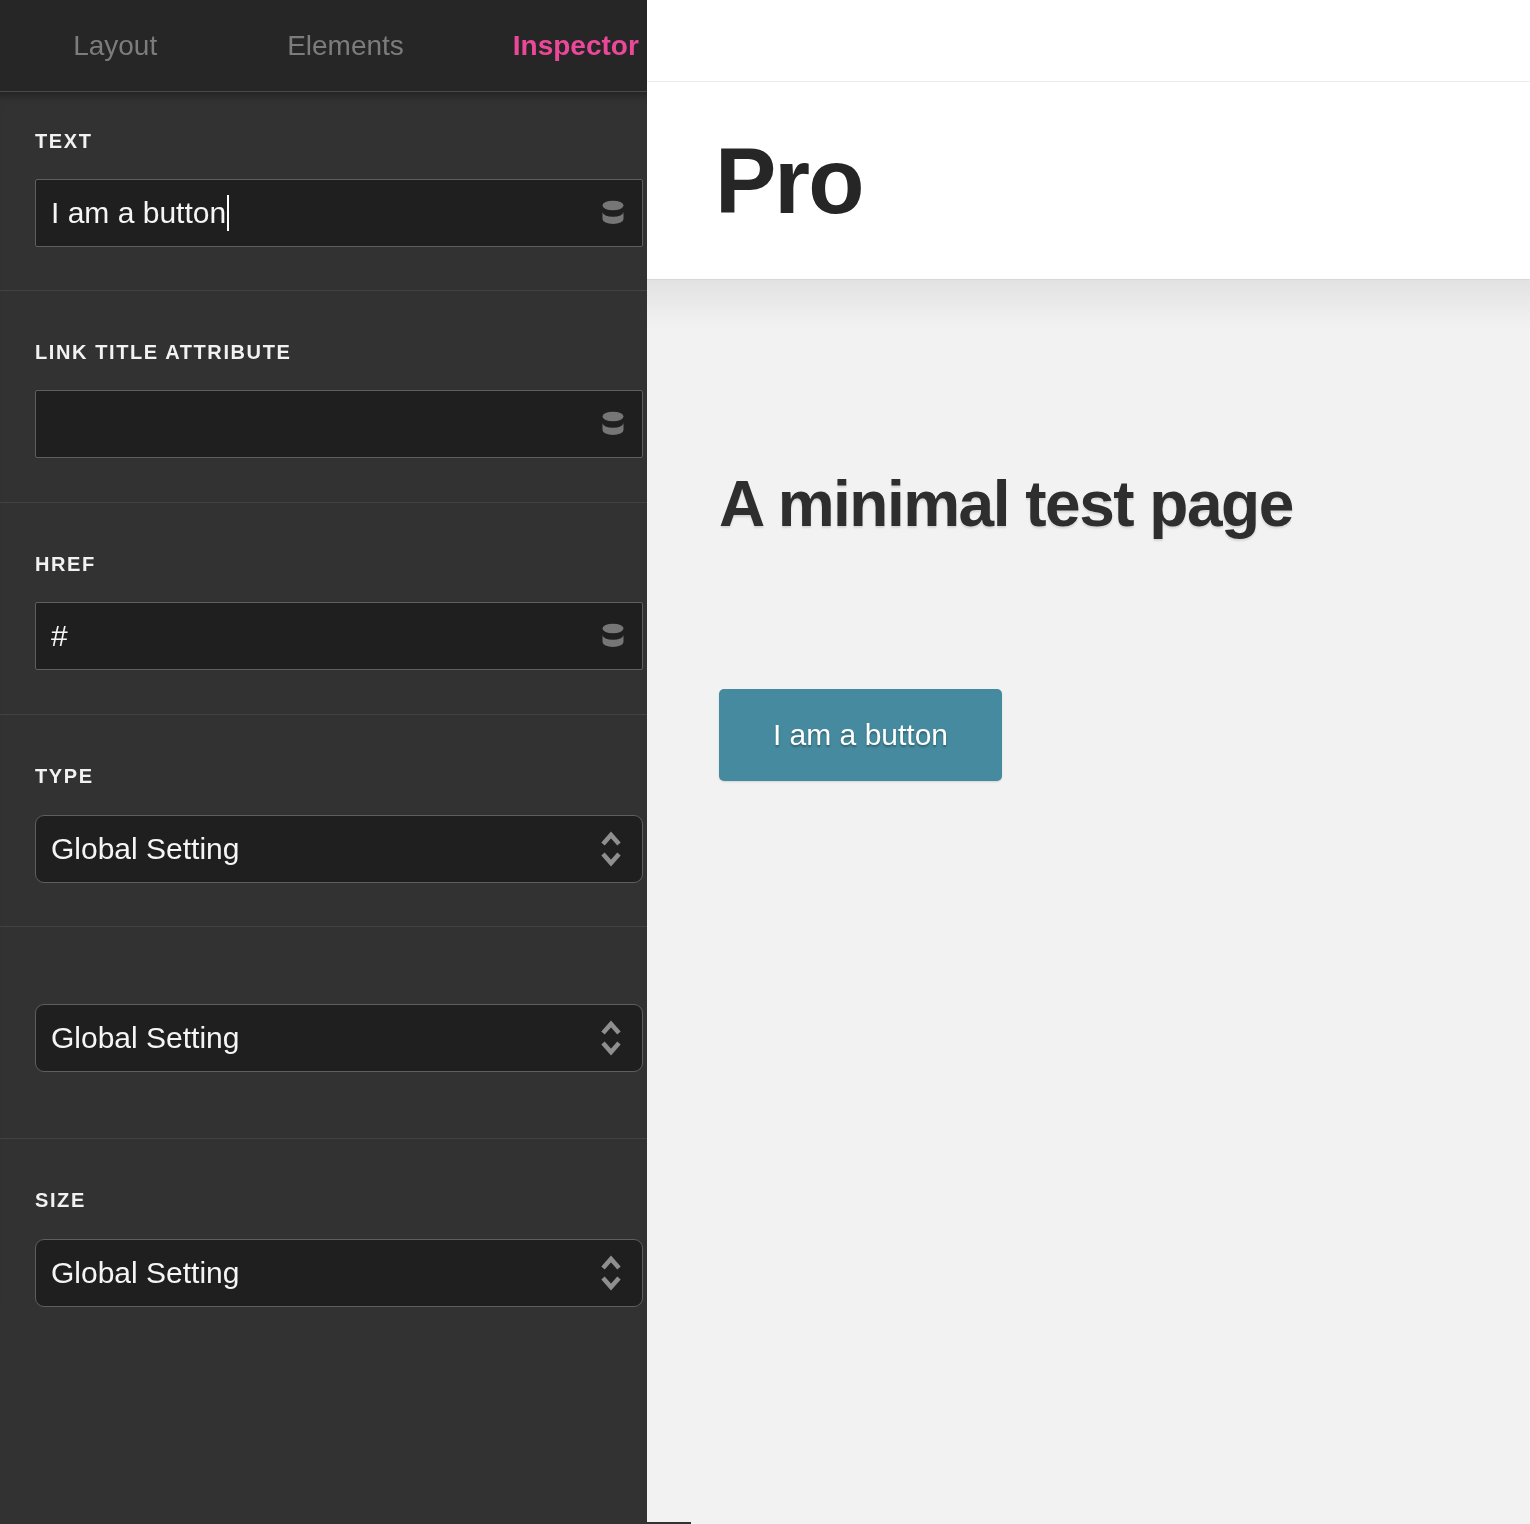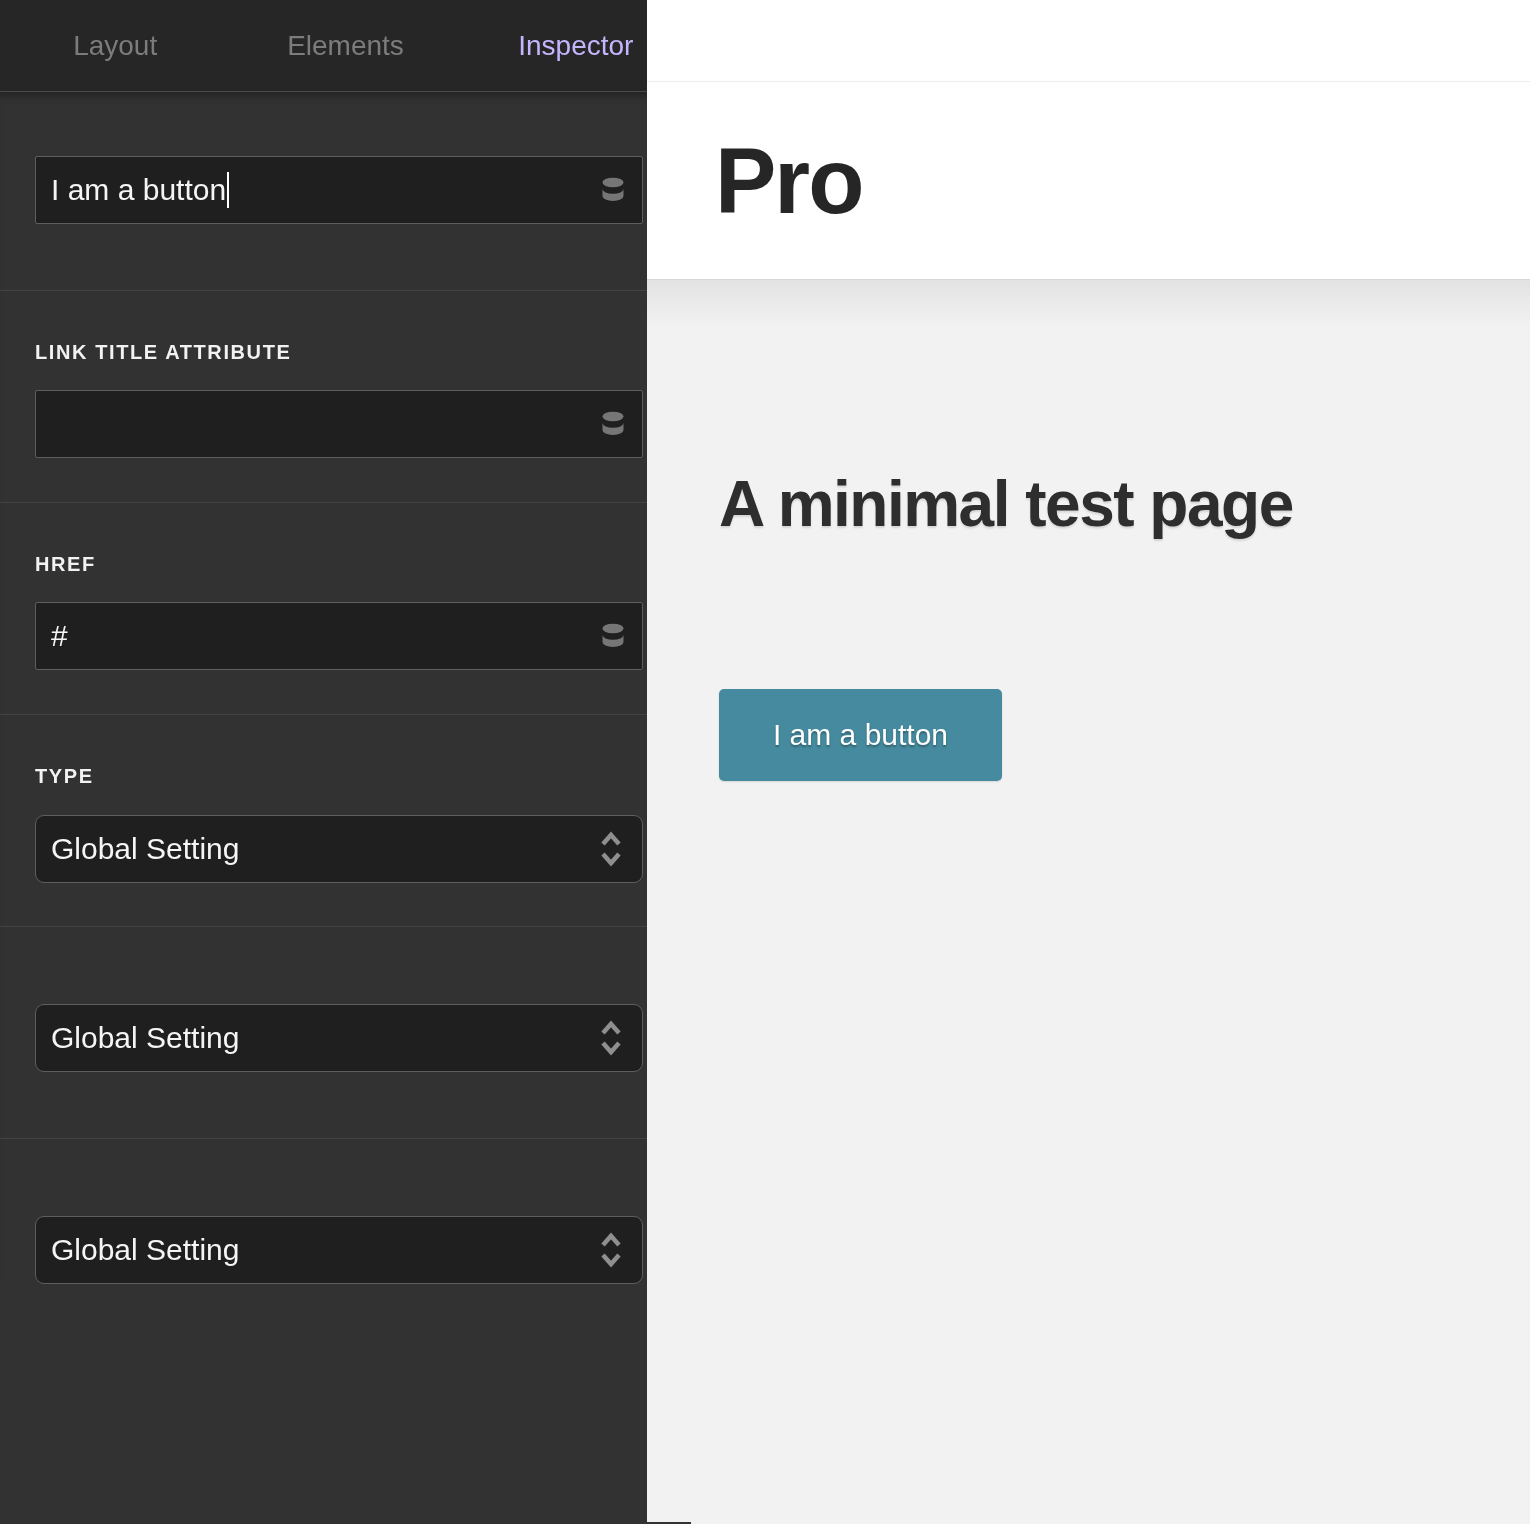--- a/index.html
+++ b/index.html
@@ -6,21 +6,21 @@
   html,body { width:1530px; height:1524px; }
   body { font-family:"Liberation Sans", sans-serif; background:#f2f2f2; overflow:hidden; }
   .app { position:relative; width:1530px; height:1524px; overflow:hidden; }
 
   
   .sidebar { position:absolute; left:0; top:0; width:691px; height:1524px;
              background:#323232; overflow:hidden; }
   .tabbar { height:92px; background:#262626; border-bottom:1px solid #4a4a4a;
             display:flex; align-items:center; }
   .tab { flex:1; text-align:center; font-size:28px; color:#7c7c7c; cursor:pointer; }
-  .tab.active { color:#c4b5fd; }
+  .tab.active { color:#ec4899;font-weight:bold; }
   .panel { box-shadow: inset 0 10px 9px -7px rgba(0,0,0,0.35); }
 
   .field { padding:50px 48px 0 35px; height:212px; border-bottom:1px solid #424242; }
   .field.first { padding-top:38px; height:199px; }
   .field.last { border-bottom:none; height:auto; }
   .flabel { font-size:20px; font-weight:bold; letter-spacing:1.6px; color:#f2f2f2; }
 
   .textbox { position:relative; margin-top:26px; height:68px; width:100%;
              background:#1f1f1f; border:1px solid #5e5e5e; border-radius:2px;
              display:flex; align-items:center; padding:0 50px 0 15px; }
@@ -70,20 +70,21 @@
   <aside class="sidebar">
     <nav class="tabbar">
       <div class="tab">Layout</div>
       <div class="tab">Elements</div>
       <div class="tab active">Inspector</div>
     </nav>
 
     <div class="panel">
 
       <section class="field first">
+        <div class="flabel">TEXT</div>
         <div class="textbox">
           <span class="val">I am a button</span>
             <span class="caret"></span>
           <svg class="db-icon" width="26" height="27" viewBox="0 0 26 27">
             <ellipse cx="13" cy="6" rx="10.5" ry="4.8" fill="#767676"></ellipse>
             <path d="M2.5 12.5 a10.5 4.8 0 0 0 21 0 v7 a10.5 5 0 0 1 -21 0 z" fill="#767676"></path>
           </svg>
         </div>
       </section>
 
@@ -125,20 +126,21 @@
         <div class="select">
           <span class="val">Global Setting</span>
           <svg class="chev-icon" width="26" height="36" viewBox="0 0 26 36">
             <path d="M5 13 L13 4 L21 13" fill="none" stroke="#8f8f8f" stroke-width="4.5"></path>
             <path d="M5 23 L13 32 L21 23" fill="none" stroke="#8f8f8f" stroke-width="4.5"></path>
           </svg>
         </div>
       </section>
 
       <section class="field last">
+        <div class="flabel">SIZE</div>
         <div class="select">
           <span class="val">Global Setting</span>
           <svg class="chev-icon" width="26" height="36" viewBox="0 0 26 36">
             <path d="M5 13 L13 4 L21 13" fill="none" stroke="#8f8f8f" stroke-width="4.5"></path>
             <path d="M5 23 L13 32 L21 23" fill="none" stroke="#8f8f8f" stroke-width="4.5"></path>
           </svg>
         </div>
       </section>
 
     </div>

